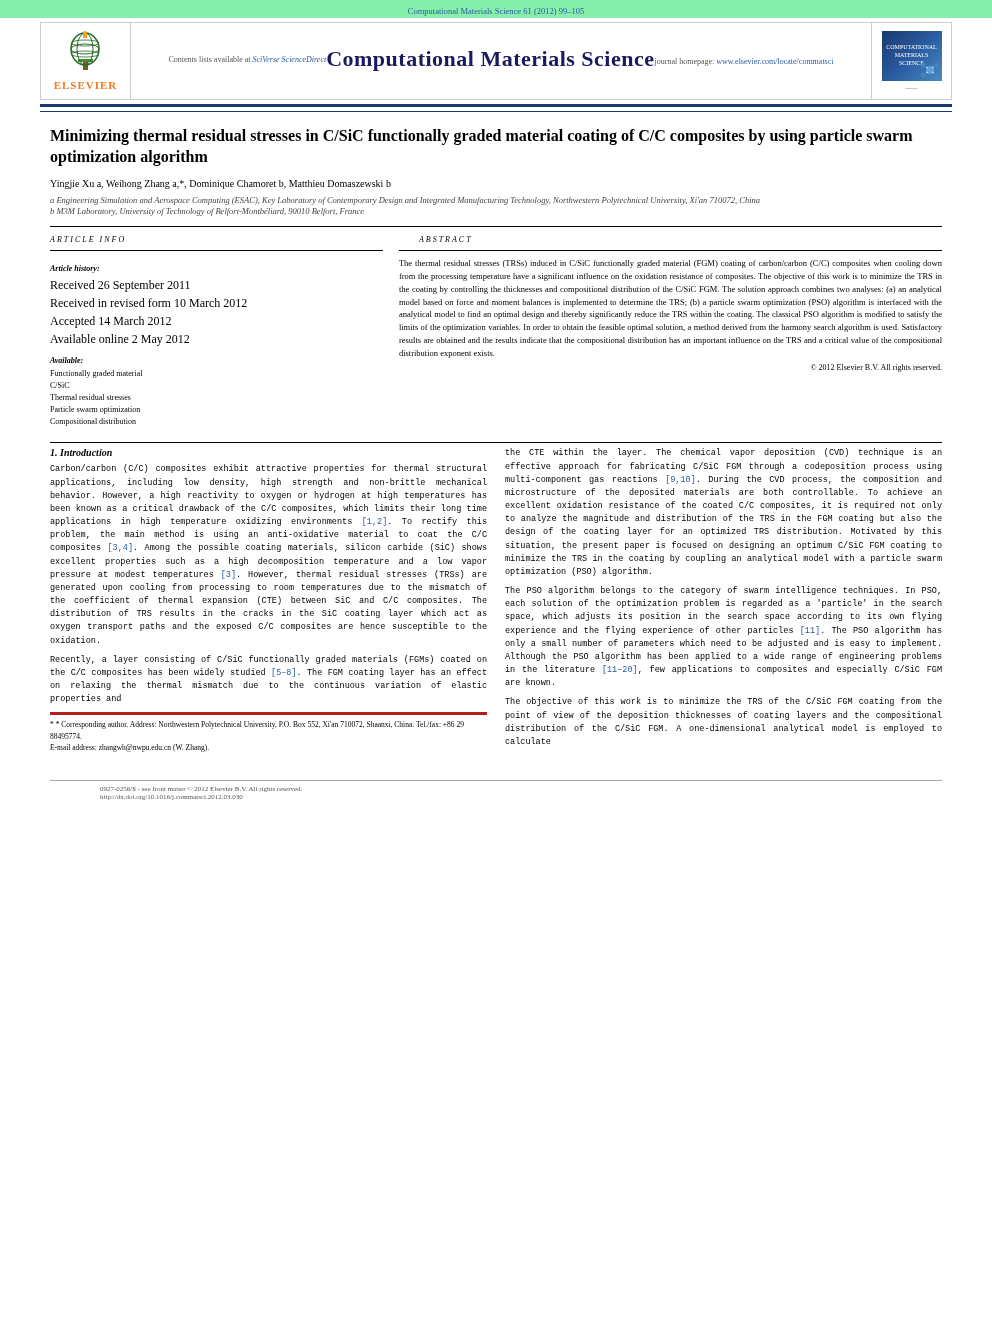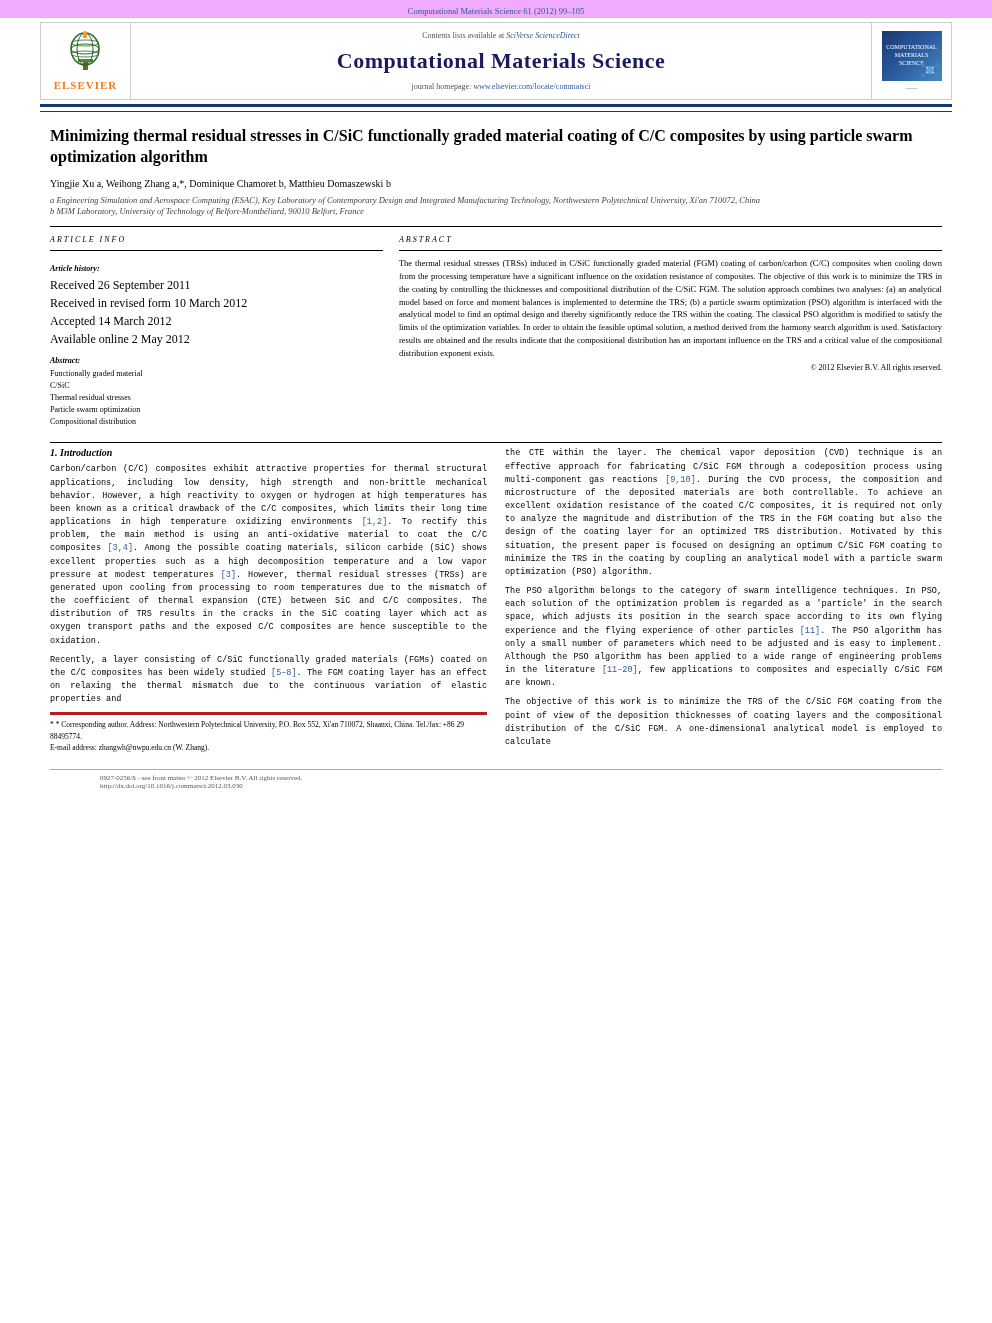--- a/index.html
+++ b/index.html
@@ -7,21 +7,21 @@
       background: #fff;
       font-family: 'Times New Roman', Times, serif;
       font-size: 9.5px;
       color: #000;
       width: 992px;
       min-height: 1323px;
     }
 
     
     .top-bar {
-      background: #f0abfc;
+      background: #86efac;
       text-align: center;
       padding: 6px 0 2px;
       font-size: 8.5px;
       color: #2a5aa0;
       border-bottom: none;
     }
 
     
     .journal-header {
       border: 1px solid #ccc;
@@ -49,23 +49,23 @@
     .elsevier-text {
       font-size: 11px;
       font-weight: bold;
       color: #f47920;
       letter-spacing: 1px;
       margin-top: 3px;
     }
     .journal-header-center {
       flex: 1;
       display: flex;
-      flex-direction: column;
+      flex-direction: row;
       align-items: center;
-      justify-content: space-between;
+      justify-content: center;
       padding: 8px;
     }
     .sciverse-line {
       font-size: 8px;
       color: #555;
       margin-bottom: 4px;
     }
     .sciverse-link {
       color: #2a5aa0;
       font-style: italic;
@@ -207,20 +207,21 @@
     }
 
     
     .abstract-header {
       font-size: 8px;
       letter-spacing: 2px;
       text-transform: uppercase;
       font-style: italic;
       color: #000;
       margin-bottom: 4px;
+      margin-left: 20px;
     }
     .abstract-text {
       font-size: 8.5px;
       line-height: 1.5;
       text-align: justify;
     }
     .copyright-line {
       font-size: 8px;
       text-align: right;
       margin-top: 4px;
@@ -268,21 +269,21 @@
       padding-top: 4px;
     }
     .footnote-item {
       font-size: 7.5px;
       line-height: 1.5;
       color: #000;
     }
 
     
     .bottom-bar {
-      margin-top: 14px;
+      margin-top: 25px;
       padding: 4px 50px;
       font-size: 7px;
       color: #555;
       border-top: 1px solid #aaa;
     }
   </style>
 </head>
 <body>
 
 <div class="top-bar">
@@ -373,21 +374,21 @@
 
       <div style="margin-top:13px;">
         <div class="article-history-label">Article history:</div>
         <div class="article-history-item">Received 26 September 2011</div>
         <div class="article-history-item">Received in revised form 10 March 2012</div>
         <div class="article-history-item">Accepted 14 March 2012</div>
         <div class="article-history-item">Available online 2 May 2012</div>
       </div>
 
       <div class="keywords-section">
-        <div class="keywords-label">Abstract:</div>
+        <div class="keywords-label">Available:</div>
         <div class="keyword-item">Functionally graded material</div>
         <div class="keyword-item">C/SiC</div>
         <div class="keyword-item">Thermal residual stresses</div>
         <div class="keyword-item">Particle swarm optimization</div>
         <div class="keyword-item">Compositional distribution</div>
       </div>
     </div>
 
     <div class="right-col">
       <div class="abstract-header">Abstract</div>

